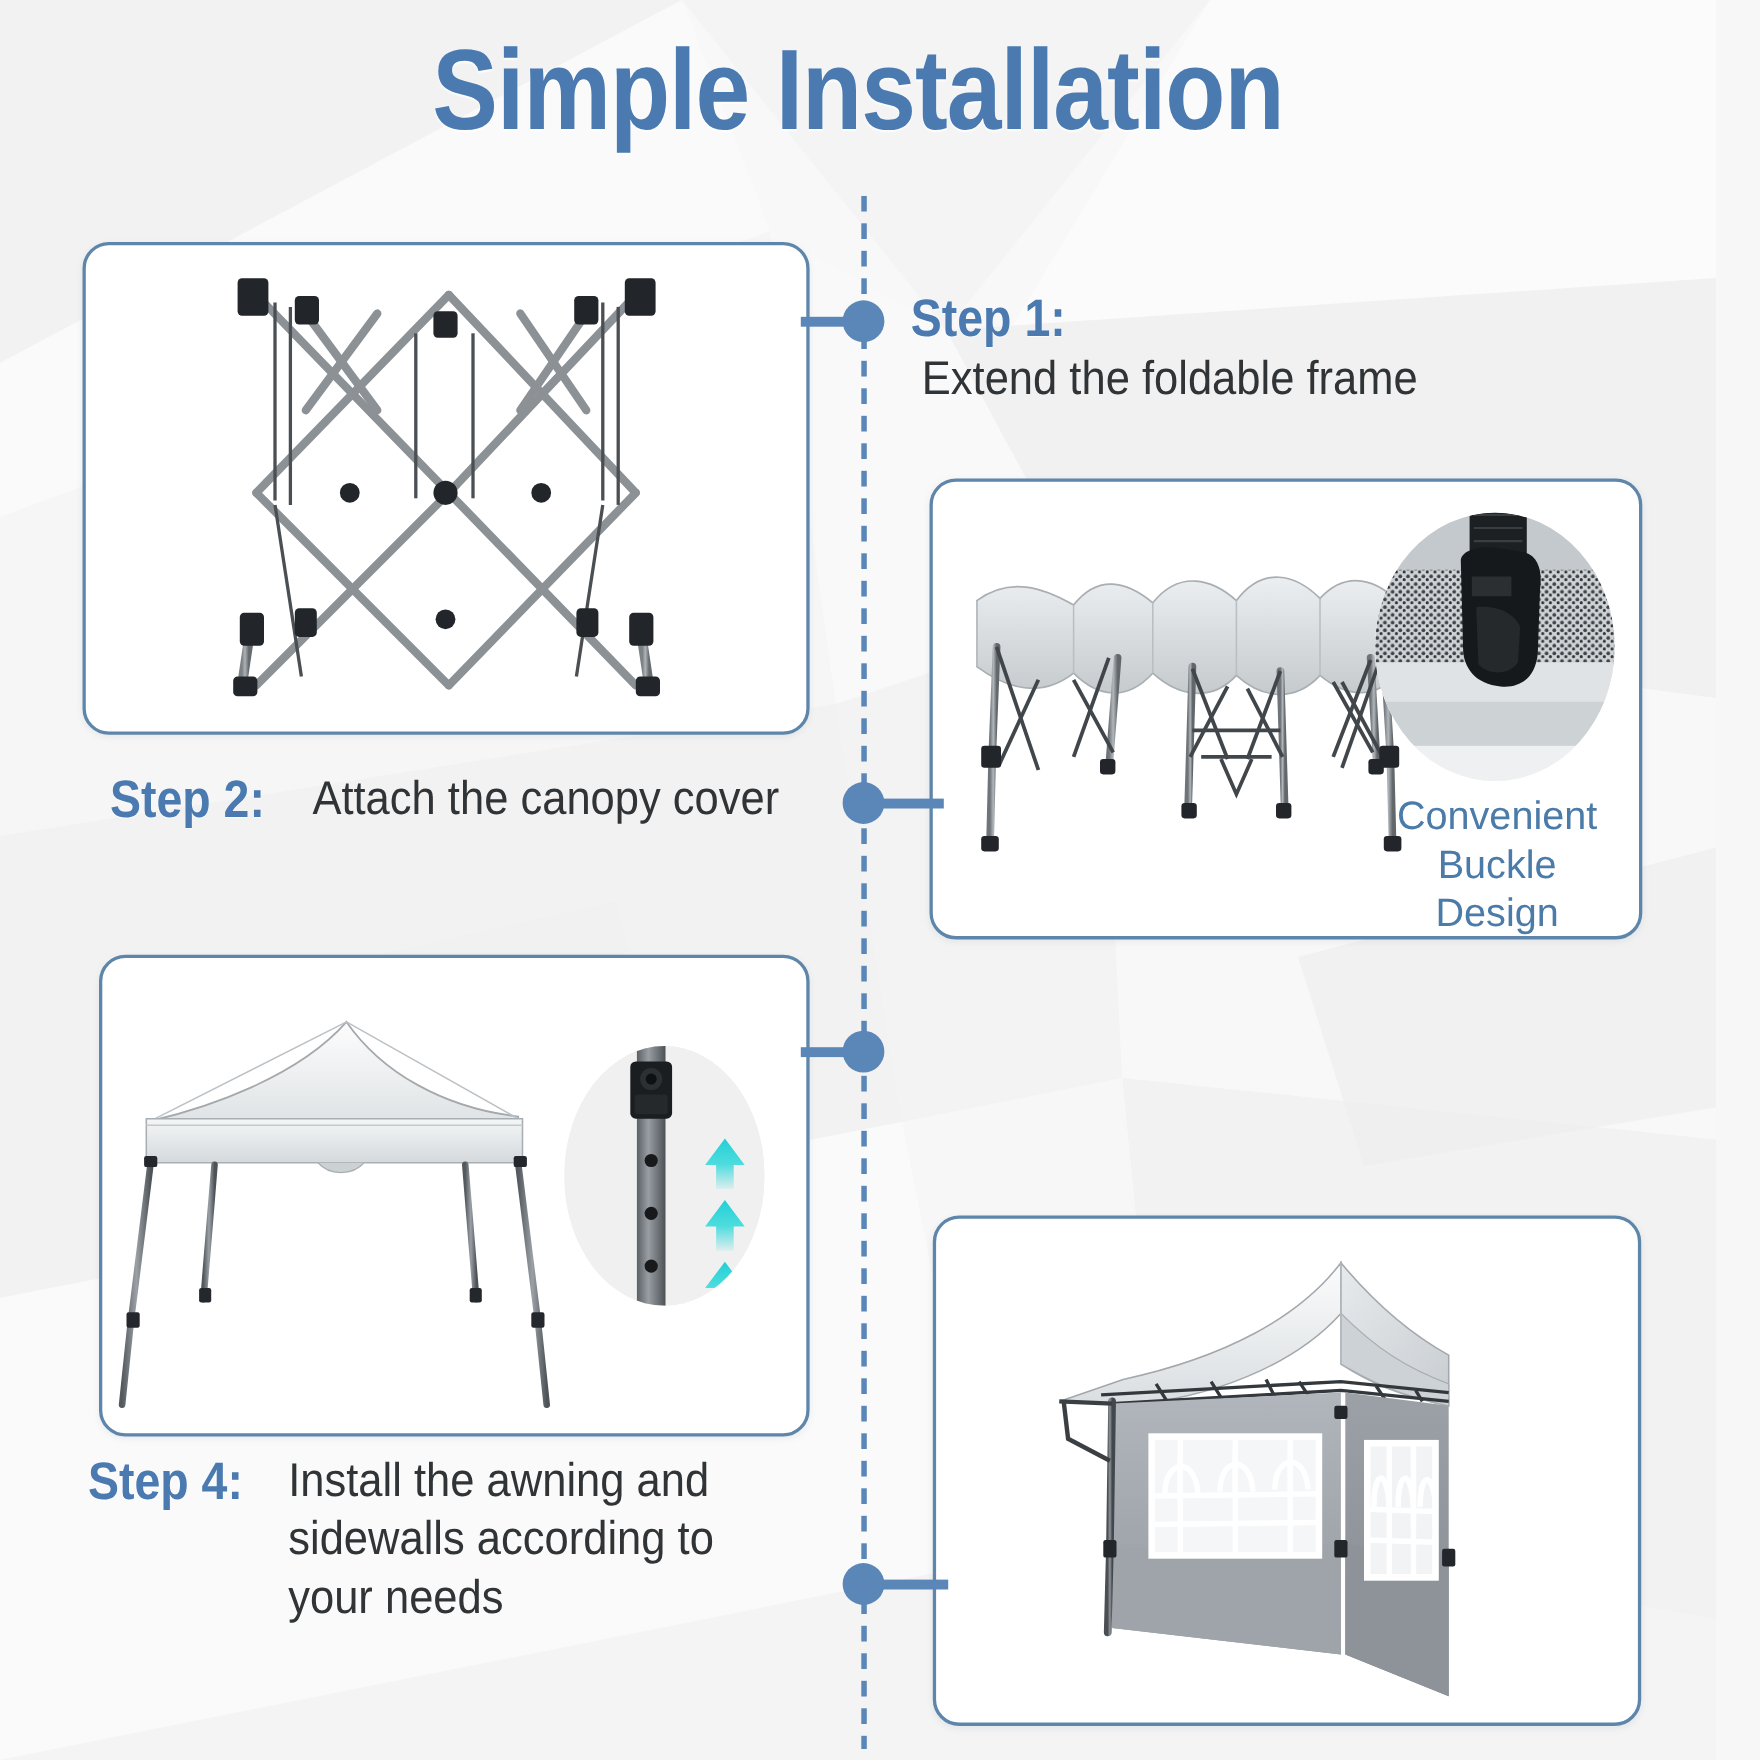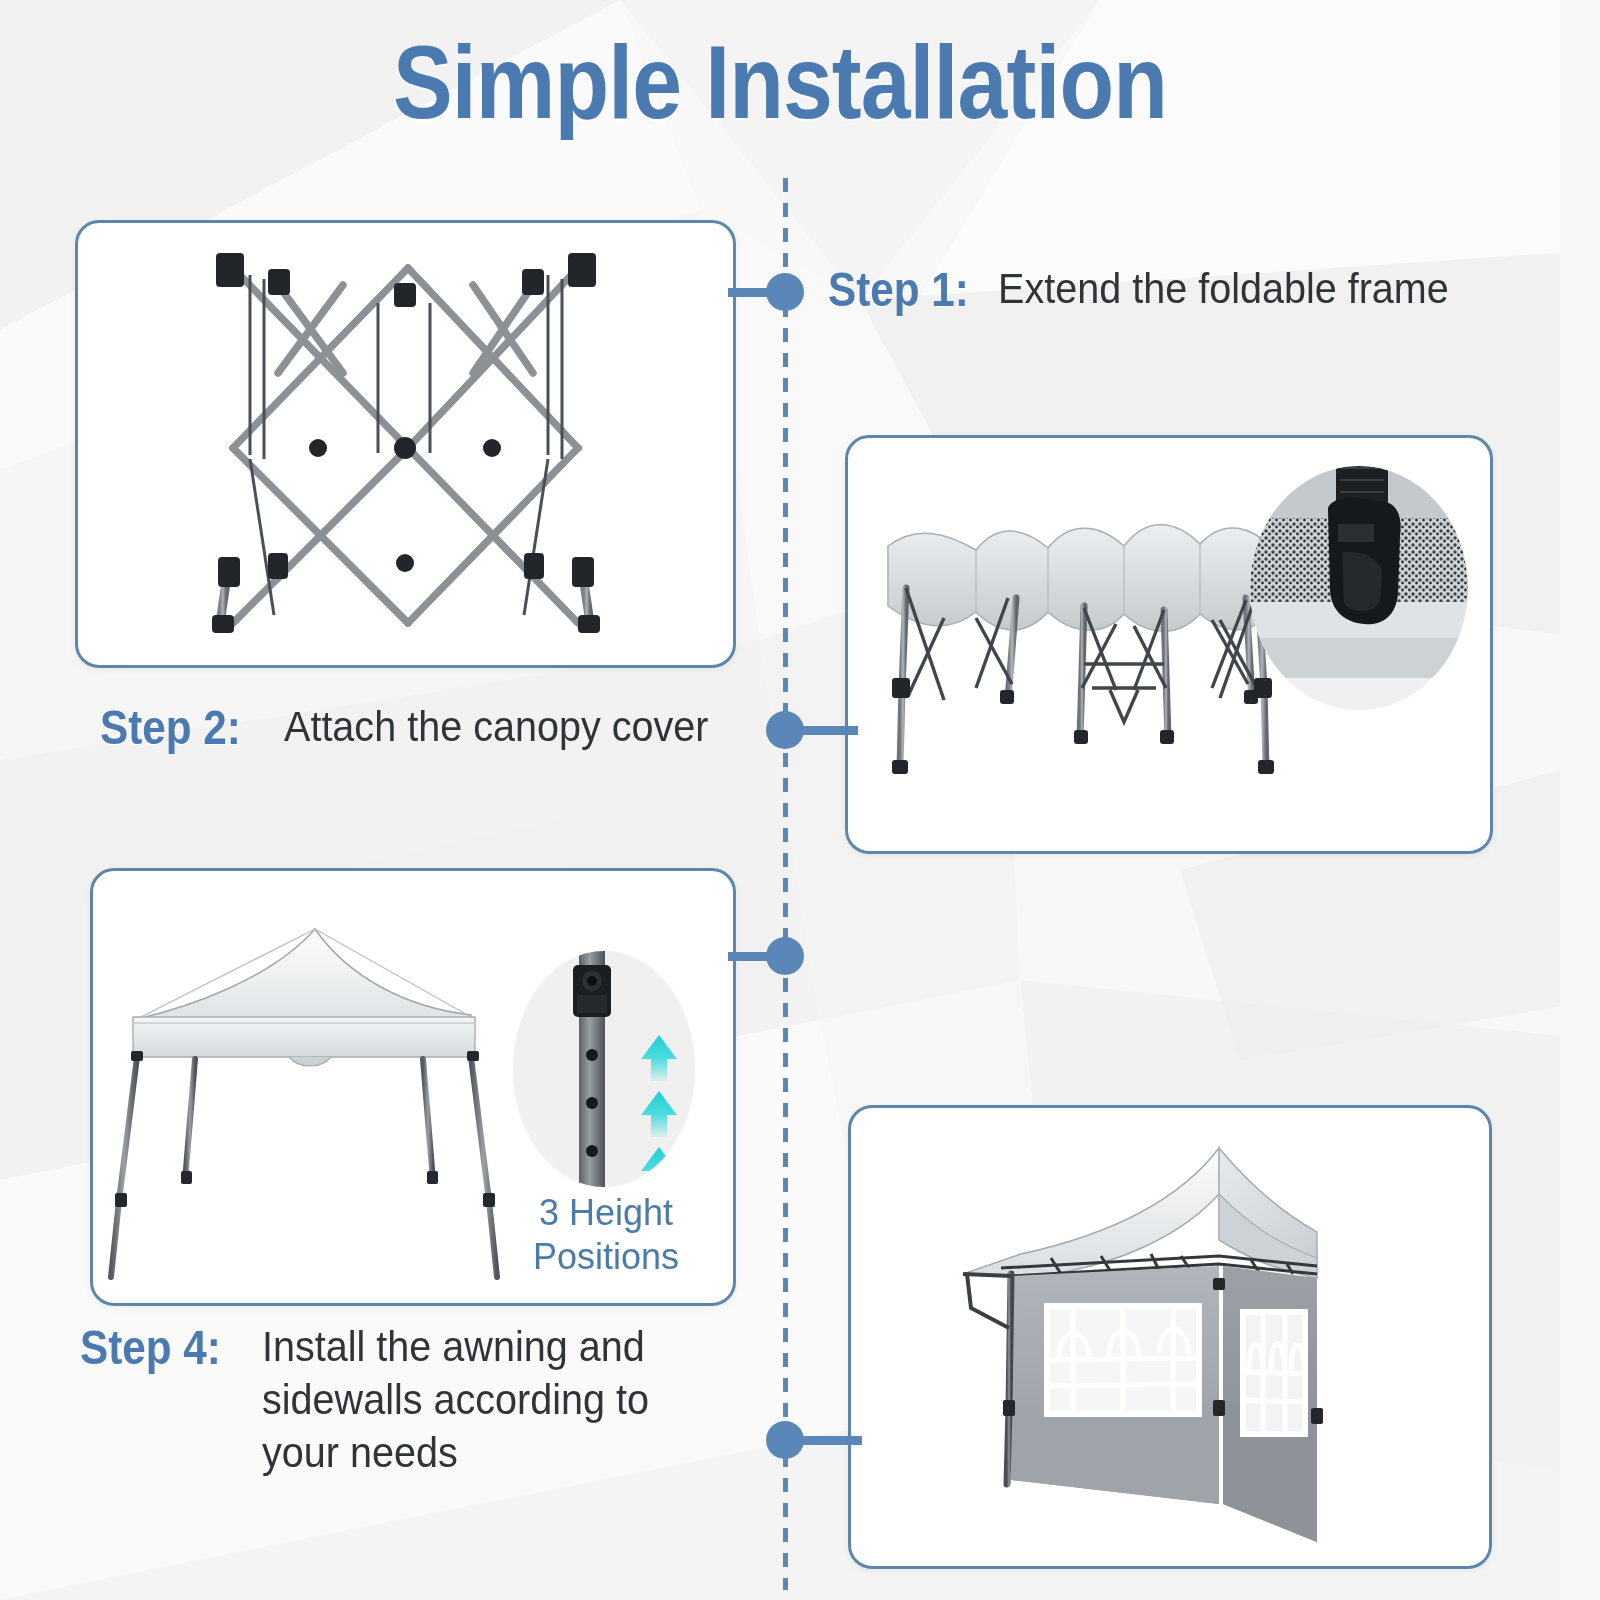--- a/index.html
+++ b/index.html
@@ -56,21 +56,21 @@
     text-shadow:0 1px 1px rgba(255,255,255,.8);
     flex:0 0 auto;
   }
   .step .body{
     color:#303436;
     font-family:"Liberation Sans Narrow","Liberation Sans",sans-serif;
     font-size:43px;line-height:53px;
     transform:scaleX(0.92);transform-origin:left top;
     flex:0 0 auto;
   }
-  .step.right{justify-content:flex-start;}
+  .step.right{justify-content:flex-start;flex-direction:column;}
   .step.left{}
   .step.left .lbl{transform-origin:left center;}
 
   
   .caption{
     position:absolute;z-index:6;color:#4b7ba8;text-align:center;
     font-family:"Liberation Sans",sans-serif;font-size:36px;line-height:44px;
   }
 
   
@@ -270,20 +270,24 @@
             <g stroke="#3a3e41" stroke-width="2">
               <path d="M90 2 L134 2 M90 14 L134 14 M90 26 L134 26 M90 38 L134 38 M90 50 L134 50"></path>
             </g>
             <path d="M78 44 C78 34 96 30 110 32 L136 36 C150 40 152 56 150 70
                      L148 128 C146 150 132 160 114 158 C92 156 80 142 80 122 Z" fill="#16191b"></path>
             <path d="M88 58 L124 58 L124 76 L88 76 Z" fill="#2b2f32"></path>
             <path d="M92 86 C108 84 126 90 132 104 L130 136 C122 148 104 148 94 138 Z" fill="#26292c"></path>
           </g>
         </svg>
       </div>
+      <div class="caption" style="left:398px;top:282px;width:230px;">
+        <div>Convenient</div>
+        <div>Buckle Design</div>
+      </div>
     </div>
   </div>
 
   <div class="connector" style="left:766px;top:710px;width:92px;height:40px;">
     <div class="bar" style="left:30px;width:62px;"></div>
     <div class="dot" style="left:0;"></div>
   </div>
 
   <div class="step left" style="left:100px;top:700px;width:648px;">
     <div class="lbl">Step 2:</div>
@@ -360,24 +364,20 @@
           <circle cx="79" cy="152" r="6" fill="#17191b"></circle>
           <circle cx="79" cy="200" r="6" fill="#17191b"></circle>
 
           <g fill="url(#arrG)">
             <path d="M128 108 L146 84 L164 108 L154 108 L154 130 L138 130 L138 108 Z"></path>
             <path d="M128 164 L146 140 L164 164 L154 164 L154 186 L138 186 L138 164 Z"></path>
             <path d="M128 220 L146 196 L164 220 L154 220 L154 240 L138 240 L138 220 Z"></path>
           </g>
         </svg>
       </div>
-      <div class="caption" style="left:408px;top:320px;width:210px;">
-        <div>3 Height</div>
-        <div>Positions</div>
-      </div>
     </div>
   </div>
 
   <div class="connector" style="left:728px;top:936px;width:76px;height:40px;">
     <div class="bar" style="left:0;width:44px;"></div>
     <div class="dot" style="left:38px;"></div>
   </div>
 
 
   <div class="card" style="left:848px;top:1105px;width:638px;height:458px;">

